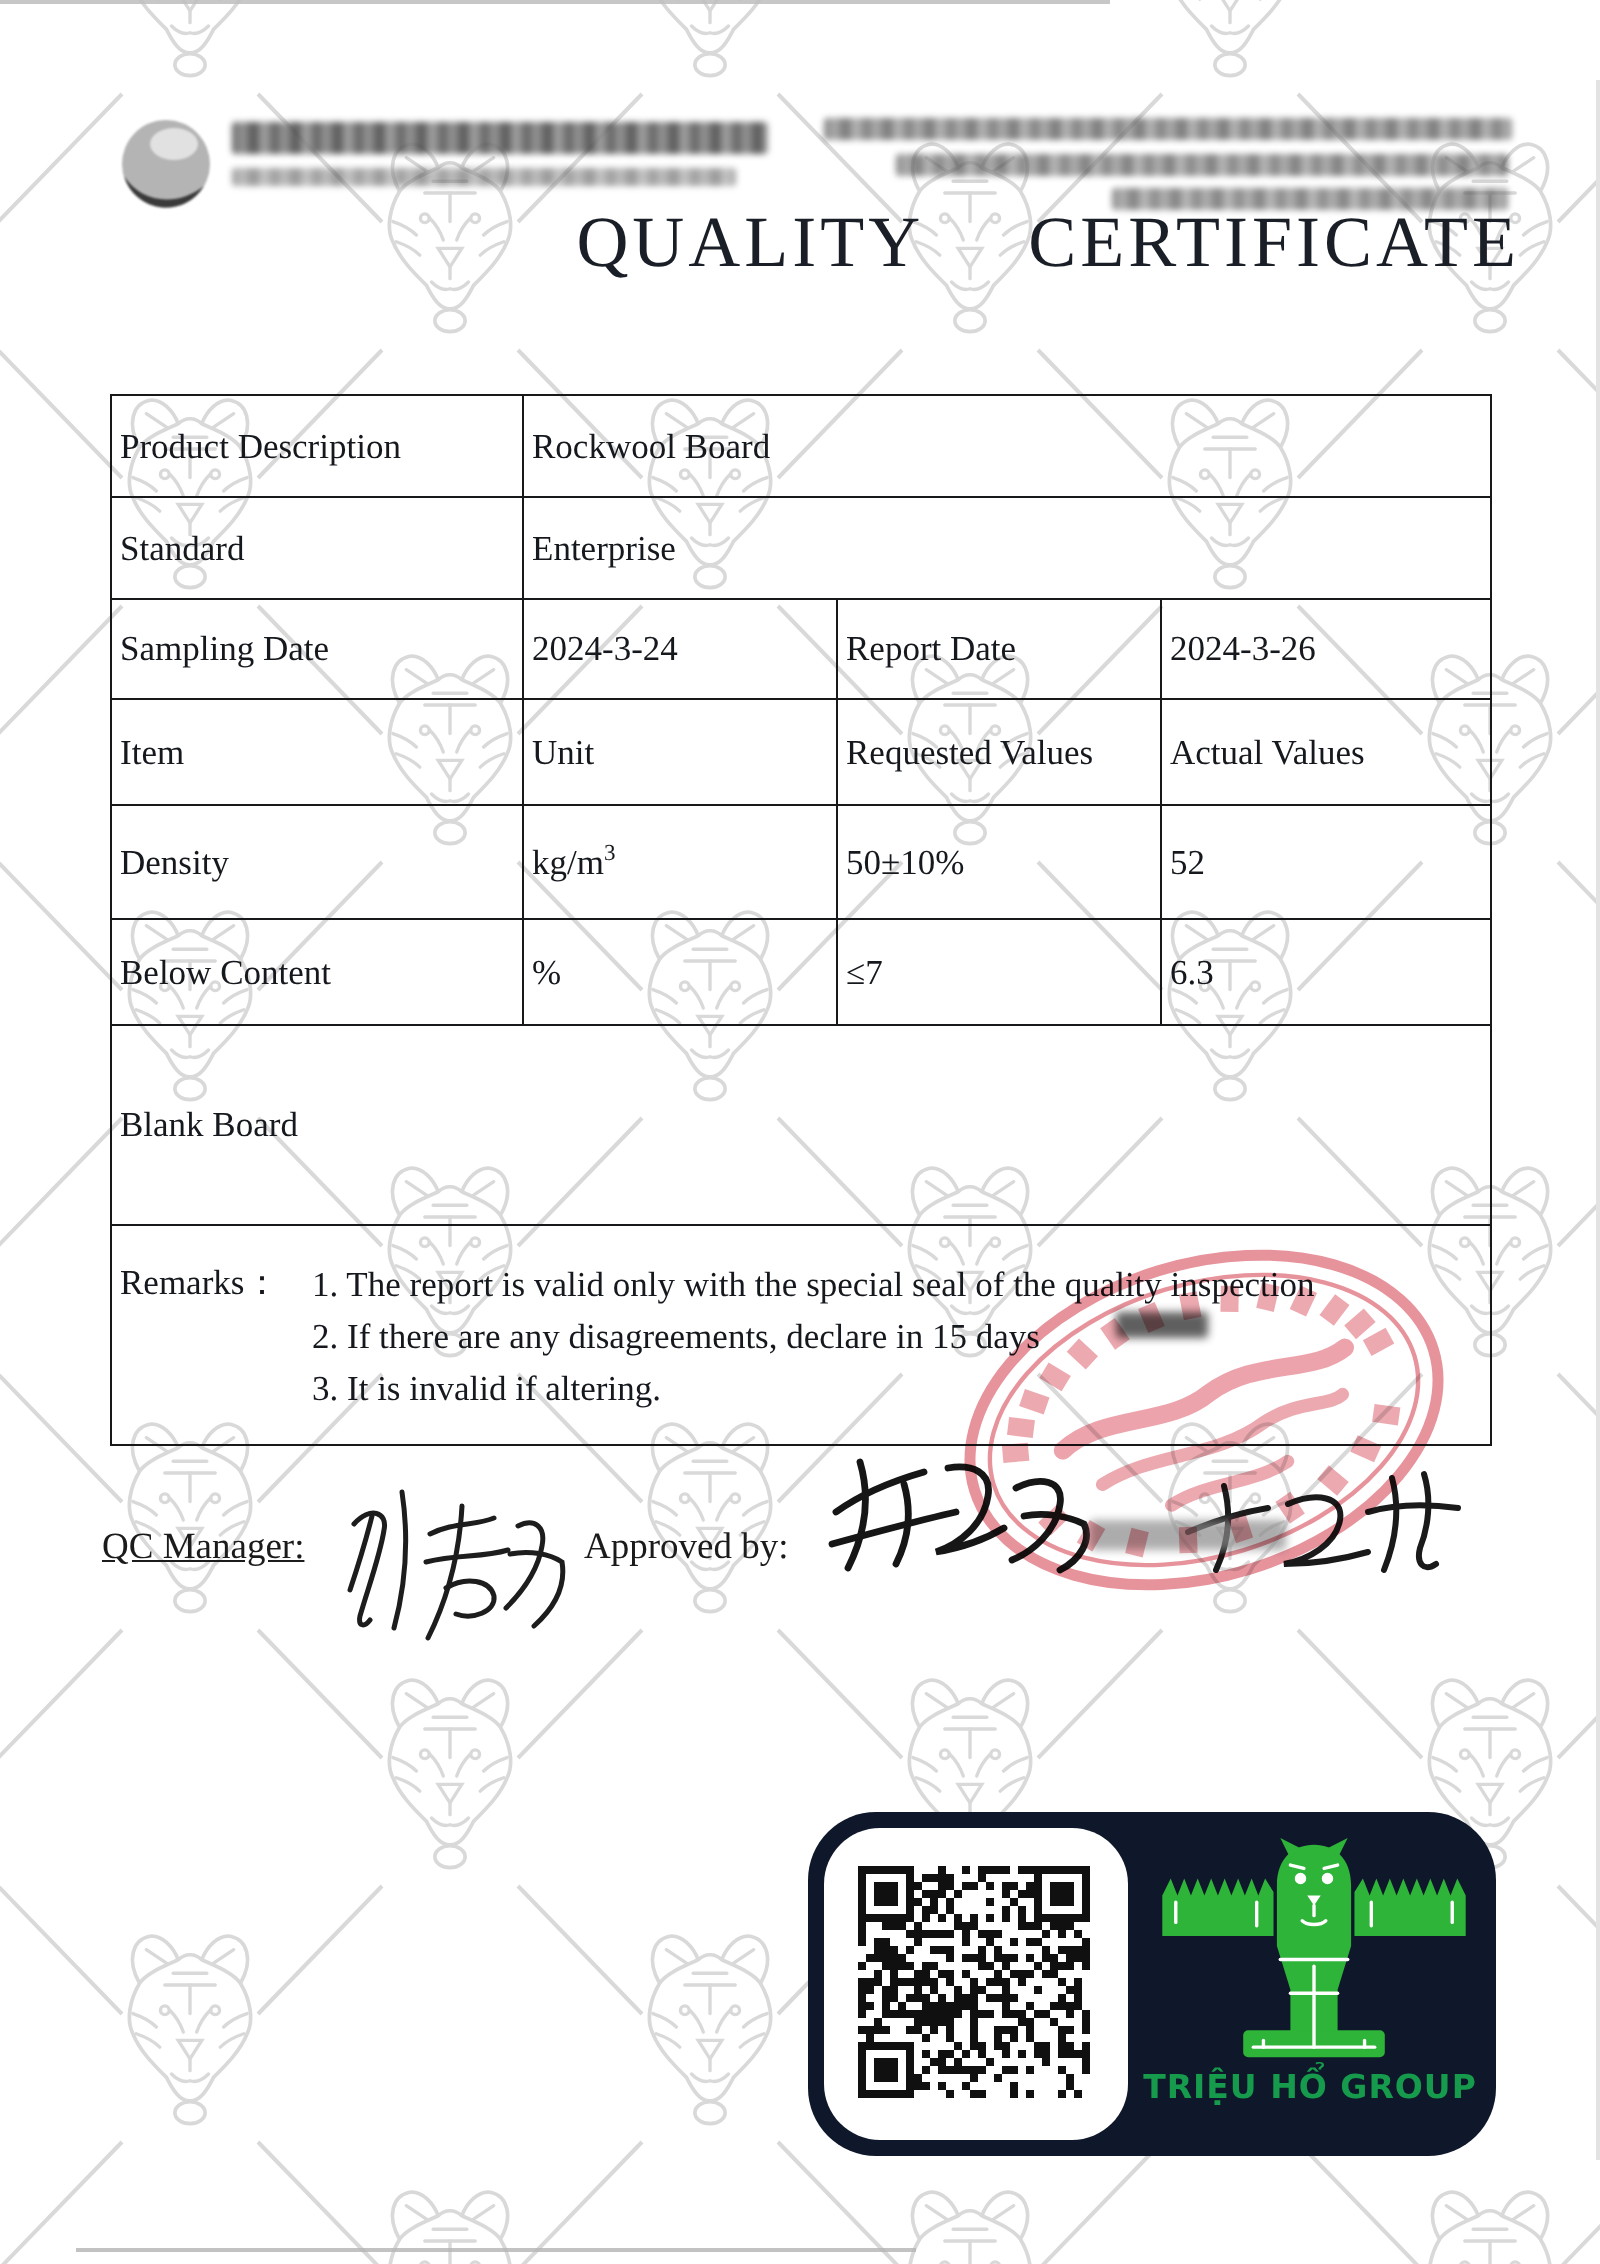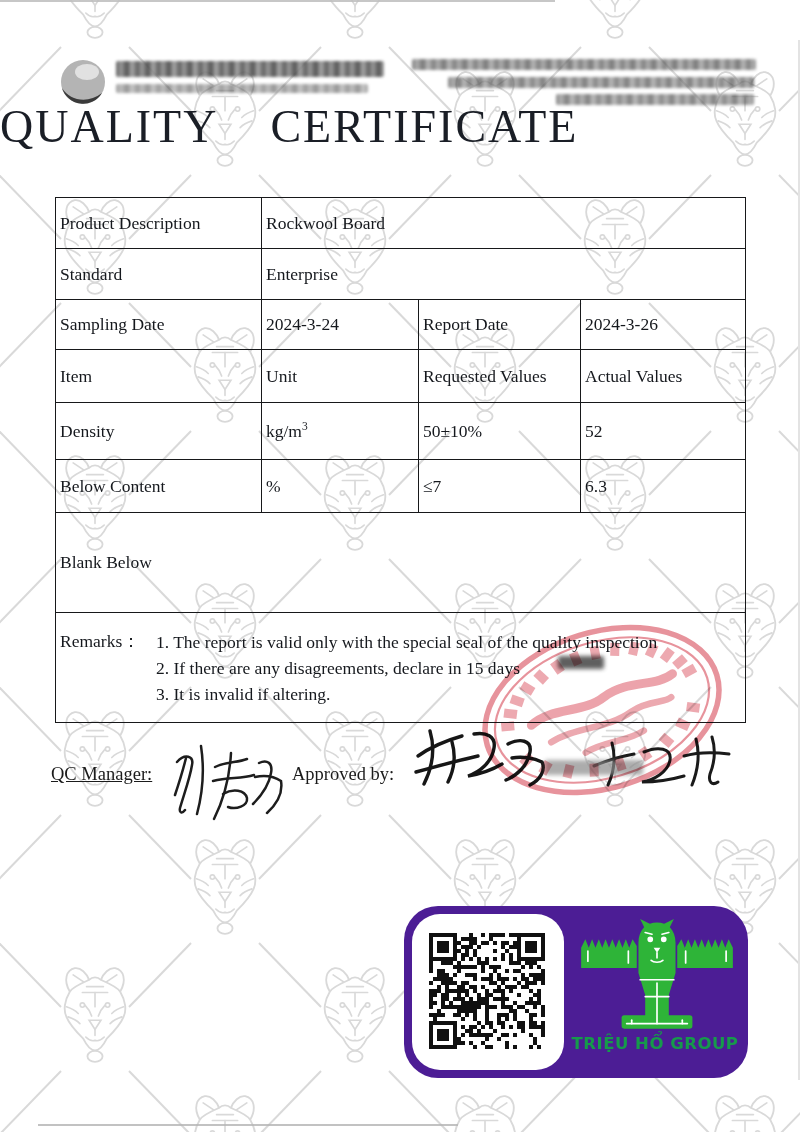--- a/index.html
+++ b/index.html
@@ -14,22 +14,22 @@
   .content{position:absolute;left:0;top:0;width:800px;height:1132px;z-index:1;}
   
   .logo-sphere{position:absolute;left:57px;top:57px;filter:blur(.4px);}
   .smudge{position:absolute;filter:blur(1.7px);border-radius:2px;
           background:repeating-linear-gradient(90deg,#474747 0px,#8d8d8d 5px,#3d3d3d 11px,#9d9d9d 16px,#555 21px);}
   .sm-l1{left:116px;top:61px;width:268px;height:16px;opacity:.88;}
   .sm-l2{left:116px;top:84px;width:252px;height:9px;opacity:.55;}
   .sm-r1{left:412px;top:59px;width:344px;height:11px;opacity:.7;}
   .sm-r2{left:448px;top:77px;width:306px;height:11px;opacity:.68;}
   .sm-r3{left:556px;top:94px;width:198px;height:11px;opacity:.66;}
-  .title{position:absolute;left:0;top:100px;width:760px;text-align:left;
-         font-size:46px;letter-spacing:2px;color:#1a1e26;white-space:nowrap;}
+  .title{position:absolute;left:0;top:100px;width:760px;text-align:right;
+         font-size:36px;letter-spacing:2px;color:#1a1e26;white-space:nowrap;}
   .title .gap{display:inline-block;width:52px;}
   .report-row{position:absolute;left:57px;top:169px;width:688px;font-size:18px;}
   .report-left{float:left;}
   .report-right{float:right;}
   
   table.cert{position:absolute;left:55px;top:197px;width:690px;border-collapse:collapse;
              table-layout:fixed;font-size:17.5px;}
   table.cert td{border:1.6px solid #17181a;text-align:left;vertical-align:middle;padding:0 4px;
                 background:transparent;}
   td.tall-top{vertical-align:top;padding-top:6px;}
@@ -269,21 +269,21 @@
         <td>50±10%</td>
         <td>52</td>
       </tr>
       <tr style="height:53px">
         <td>Below Content</td>
         <td>%</td>
         <td>≤7</td>
         <td>6.3</td>
       </tr>
       <tr style="height:100px">
-        <td colspan="4" class="tall-top">Blank Below</td>
+        <td colspan="4" class="tall-top">Blank Board</td>
       </tr>
       <tr style="height:110px">
         <td colspan="4" class="remarks-cell">
           <div class="remarks-wrap">
             <div class="remarks-label">Remarks：</div>
             <div class="remarks-lines">
               <div>1. The report is valid only with the special seal of the quality inspection</div>
               <div>2. If there are any disagreements, declare in 15 days</div>
               <div>3. It is invalid if altering.</div>
             </div>
@@ -366,21 +366,21 @@
       <g fill="none" stroke-width="9" stroke-linecap="round" class="st" opacity=".85" stroke="#d9505e">
         <path d="M-72,-6 C-48,-18 -18,-2 6,-12 C34,-22 58,-6 78,-14"></path>
       </g>
       <g fill="none" stroke-width="6.5" stroke-linecap="round" class="st" opacity=".8" stroke="#d9505e">
         <path d="M-58,16 C-30,8 0,20 28,10 C48,4 62,12 70,8"></path>
         <path d="M-28,36 C-8,30 14,38 34,32"></path>
       </g>
     </g>
   </svg>
 
-  <div class="badge" style="background: #4c1d95;">
+  <div class="badge" style="background: #0f172a;">
     <div class="qr-panel">
       <svg id="qr" width="118" height="118">
           <rect x="0" y="0" width="4" height="4" fill="#101010"></rect>
           <rect x="4" y="0" width="4" height="4" fill="#101010"></rect>
           <rect x="8" y="0" width="4" height="4" fill="#101010"></rect>
           <rect x="12" y="0" width="4" height="4" fill="#101010"></rect>
           <rect x="16" y="0" width="4" height="4" fill="#101010"></rect>
           <rect x="20" y="0" width="4" height="4" fill="#101010"></rect>
           <rect x="24" y="0" width="4" height="4" fill="#101010"></rect>
           <rect x="40" y="0" width="4" height="4" fill="#101010"></rect>

